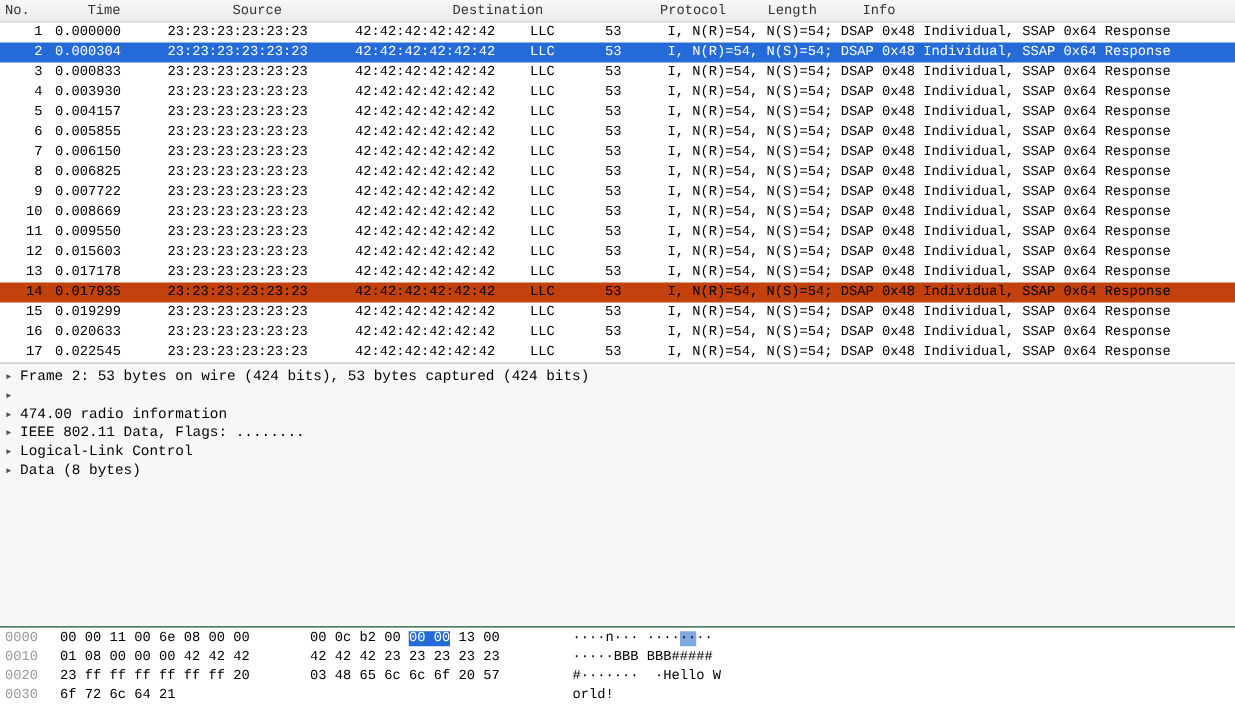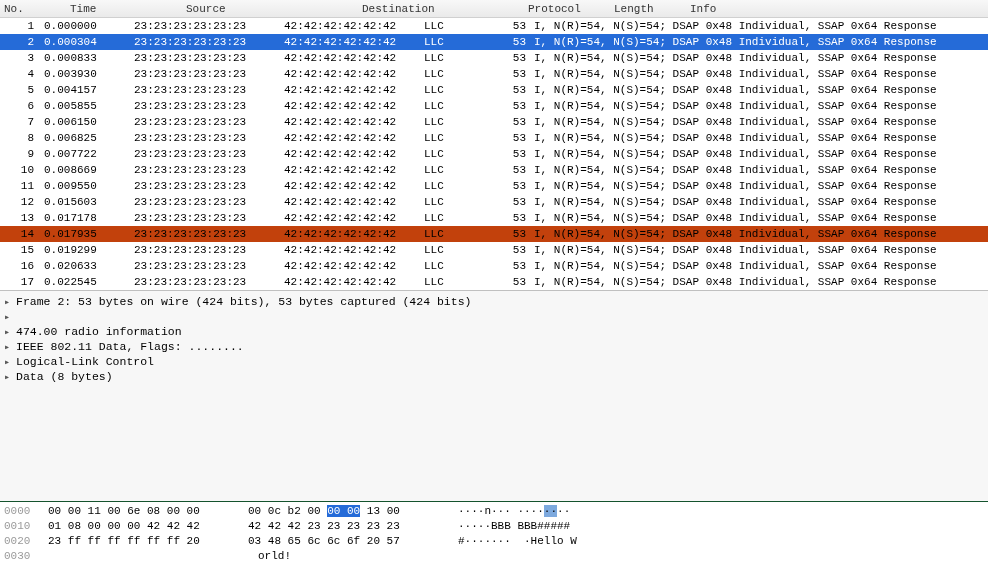--- a/index.html
+++ b/index.html
@@ -52,21 +52,21 @@
 .packet-row.selected-secondary {
   background: #c2410c;
   color: #000000;
 }
 .packet-row > div {
   padding: 0 4px;
   overflow: hidden;
   text-overflow: clip;
 }
 .col-no { text-align: right; padding-right: 6px !important; }
-.col-length { text-align: right; }
+.col-length { text-align: left; }
 .detail-pane {
   border-top: 1px solid #c0c0c0;
   background: #f7f7f7;
   flex: 1 1 auto;
   padding: 3px 4px;
   font-size: 11.5px;
   font-family: "Lucida Console", Monaco, "Courier New", monospace;
 }
 .detail-row {
   display: flex;
@@ -290,14 +290,14 @@
     <div class="detail-row">
       <span class="disclosure">▸</span>
       <span>Data (8 bytes)</span>
     </div>
   </div>
 
 <div class="hex-pane" id="hex-pane">
     <div class="hex-row"><span class="hex-offset">0000</span><span class="hex-bytes1">00 00 11 00 6e 08 00 00 </span><span class="hex-bytes2"><span>00 0c b2 00 </span><span class="hi">00 00</span><span> 13 00  </span></span><span class="hex-ascii"><span>····n··· ····</span><span class="hi2">··</span><span>··</span></span></div>
     <div class="hex-row"><span class="hex-offset">0010</span><span class="hex-bytes1">01 08 00 00 00 42 42 42 </span><span class="hex-bytes2"><span>42 42 42 23 23 23 23 23  </span></span><span class="hex-ascii"><span>·····BBB BBB#####</span></span></div>
     <div class="hex-row"><span class="hex-offset">0020</span><span class="hex-bytes1">23 ff ff ff ff ff ff 20 </span><span class="hex-bytes2"><span>03 48 65 6c 6c 6f 20 57  </span></span><span class="hex-ascii"><span>#·······  ·Hello W</span></span></div>
-    <div class="hex-row"><span class="hex-offset">0030</span><span class="hex-bytes2"><span></span></span><span class="hex-ascii"><span>orld!</span></span></div>
+    <div class="hex-row"><span class="hex-offset">0030</span><span class="hex-bytes1">6f 72 6c 64 21</span><span class="hex-bytes2"><span></span></span><span class="hex-ascii"><span>orld!</span></span></div>
   </div>
 
 </body></html>

